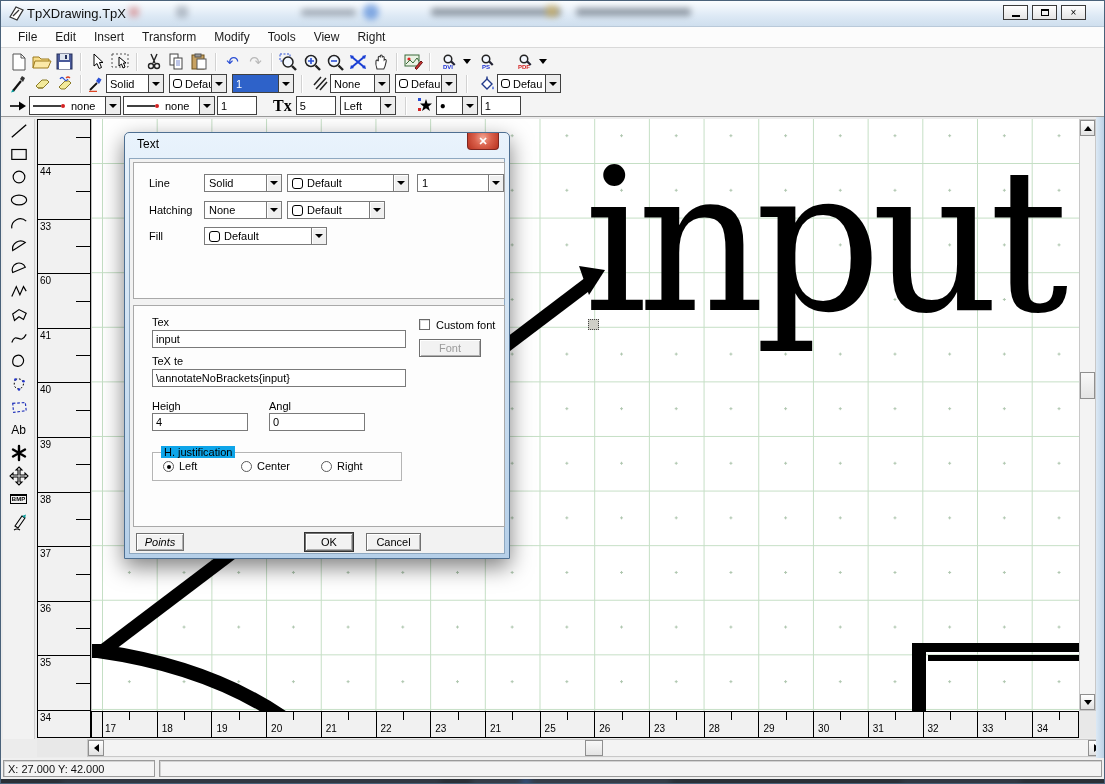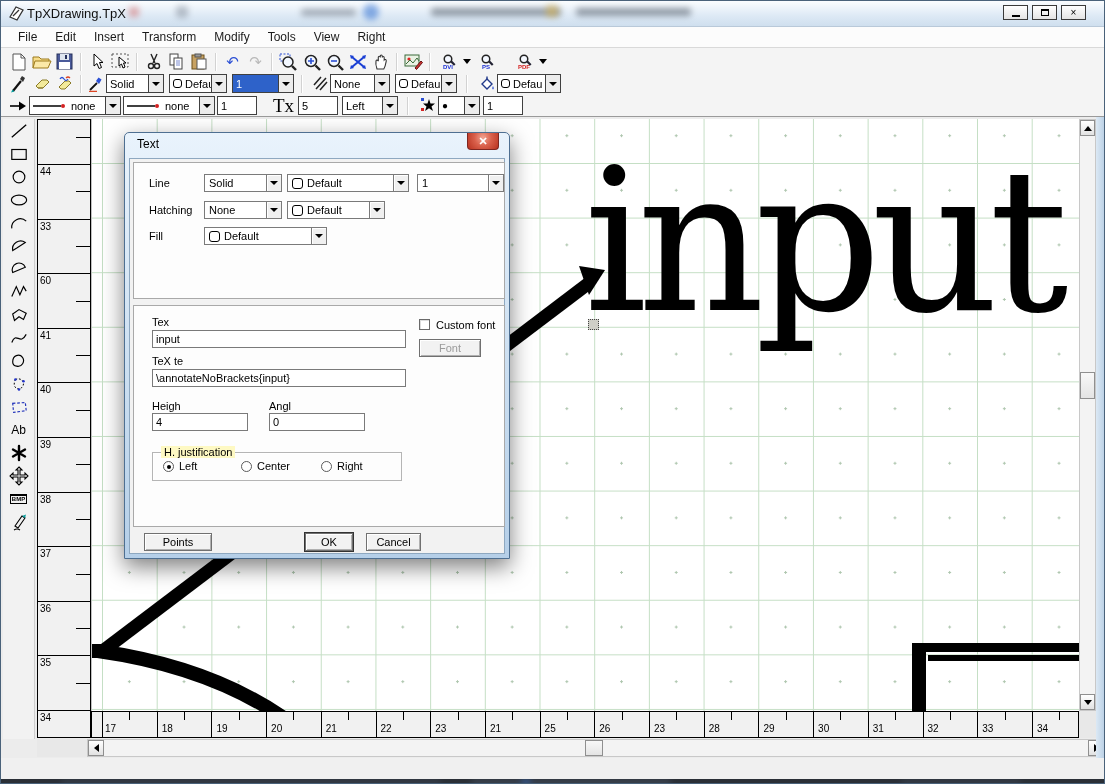--- a/index.html
+++ b/index.html
@@ -27,21 +27,21 @@
   .ti{width:23px;height:20px;display:flex;align-items:center;justify-content:center;flex:0 0 auto;}
   .sep{width:2px;height:18px;border-left:1px solid #d2d2d2;border-right:1px solid #ffffff;margin:0 4px;flex:0 0 auto;}
   .tcombo{height:19px;border:1px solid #404040;background:#fff;display:flex;align-items:stretch;
     font-size:11px;flex:0 0 auto;overflow:hidden;}
   .tcombo .val{flex:1;display:flex;align-items:center;padding:0 3px;white-space:nowrap;overflow:hidden;}
   .tcombo .val.hl{background:#2e62c9;color:#fff;}
   .drop{width:15px;border-left:1px solid #404040;background:#ececec;display:flex;align-items:center;justify-content:center;}
   .drop i{width:0;height:0;border-left:4px solid transparent;border-right:4px solid transparent;border-top:4px solid #000;}
   .tinput{height:19px;border:1px solid #404040;background:#fff;font-size:11px;padding:0 3px;
     display:flex;align-items:center;flex:0 0 auto;}
-  .txlbl{font-family:"Liberation Serif",serif;font-weight:normal;font-size:19px;margin:0 4px 0 8px;}
+  .txlbl{font-family:"Liberation Serif",serif;font-weight:bold;font-size:16px;margin:0 4px 0 8px;}
   .mag{position:relative;width:12px;height:12px;border:2px solid #222;border-radius:50%;background:#f4f8ff;}
   .mag::after{content:"";position:absolute;width:7px;height:3px;background:#223;right:-6px;bottom:-3px;transform:rotate(45deg);}
   .viewer{display:flex;flex-direction:column;align-items:center;width:26px;}
   .viewer .vl{font-size:6px;font-weight:bold;line-height:5px;}
   
   .workspace{position:absolute;left:0;top:116px;width:1105px;height:641px;background:#ececec;}
   .palette{position:absolute;left:2px;top:2px;width:32px;height:620px;background:#f2f2f2;border-right:1px solid #cfcfcf;}
   .pal-btn{width:28px;height:23px;margin:0 auto;display:flex;align-items:center;justify-content:center;}
   .pal-ab{font-size:12px;color:#000;}
   .pal-bmp{font-size:6px;font-weight:bold;border:1px solid #000;border-top:2px solid #000;padding:0 1px;line-height:7px;}
@@ -101,21 +101,21 @@
   .swatch{width:11px;height:11px;border:1.5px solid #000;border-radius:3px;background:#fff;flex:0 0 auto;}
   .dfield{position:absolute;height:18px;border:1px solid #7a7a7a;background:#fff;font-size:11px;
     display:flex;align-items:center;padding:0 3px;white-space:nowrap;overflow:hidden;}
   .checkbox{position:absolute;width:11px;height:11px;border:1px solid #6a6a6a;background:#fff;box-shadow:inset 1px 1px 0 #ddd;}
   .btn95{position:absolute;background:#f2f2f2;border:1px solid #707070;
     box-shadow:inset 1px 1px 0 #ffffff,inset -1px -1px 0 #b0b0b0;
     font-size:11px;display:flex;align-items:center;justify-content:center;color:#000;}
   .btn95.disabled{color:#9b9b9b;}
   .btn95.default{outline:1px solid #333;}
   .groupbox{position:absolute;border:1px solid #b5b5b5;box-shadow:inset 1px 1px 0 #fff;}
-  .legend{position:absolute;top:-7px;left:8px;background:#fef9c3;padding:0 3px;font-size:11px;}
+  .legend{position:absolute;top:-7px;left:8px;background:#0ea5e9;padding:0 3px;font-size:11px;}
   .radio{position:absolute;display:flex;align-items:center;gap:5px;font-size:11px;}
   .rdot{width:11px;height:11px;border:1px solid #5a5a5a;border-radius:50%;background:#fff;position:relative;}
   .radio.checked .rdot::after{content:"";position:absolute;left:3px;top:3px;width:4px;height:4px;border-radius:50%;background:#000;}
   svg{display:block;}
 </style>
 </head>
 <body>
 
 <div class="window">
 
@@ -667,20 +667,26 @@
         </div>
       <div class="sb-thumb" style="left:497px;top:0;width:18px;height:16px;"></div>
       <div class="sb-btn" style="right:0;top:0;width:16px;height:16px;">
           <i class="tri right"></i>
         </div>
     </div>
 
     <div class="right-glass"></div>
   </div>
 
+  <div class="statusbar">
+    <div class="status-panel" style="width:152px;">
+        <span>X: 27.000 Y: 42.000</span>
+      </div>
+    <div class="status-panel" style="flex:1;"></div>
+  </div>
 
   <div class="bottomstrip">
     <div class="blur" style="left:60px;top:1px;width:380px;height:4px;background:#4a5568;"></div>
     <div class="blur" style="left:470px;top:1px;width:200px;height:4px;background:#5a6a80;"></div>
     <div class="blur" style="left:520px;top:0;width:10px;height:6px;background:#2f6fd0;"></div>
     <div class="blur" style="left:900px;top:1px;width:120px;height:4px;background:#4a5568;"></div>
   </div>
 
   <div class="dialog">
     <div class="dlg-title">Text</div>
@@ -778,21 +784,21 @@
               <span class="rdot"></span>
               <span>Center</span>
             </div>
           <div class="radio" style="left:168px;top:7px;">
               <span class="rdot"></span>
               <span>Right</span>
             </div>
         </div>
       </div>
 
-      <div class="btn95" style="left:14px;top:374px;width:68px;height:18px;">
+      <div class="btn95" style="left:6px;top:374px;width:48px;height:18px;font-style:italic;">
           <span>Points</span>
         </div>
       <div class="btn95 default" style="left:175px;top:374px;width:48px;height:18px;">
           <span>OK</span>
         </div>
       <div class="btn95" style="left:236px;top:374px;width:55px;height:18px;">
           <span>Cancel</span>
         </div>
     </div>
   </div>

